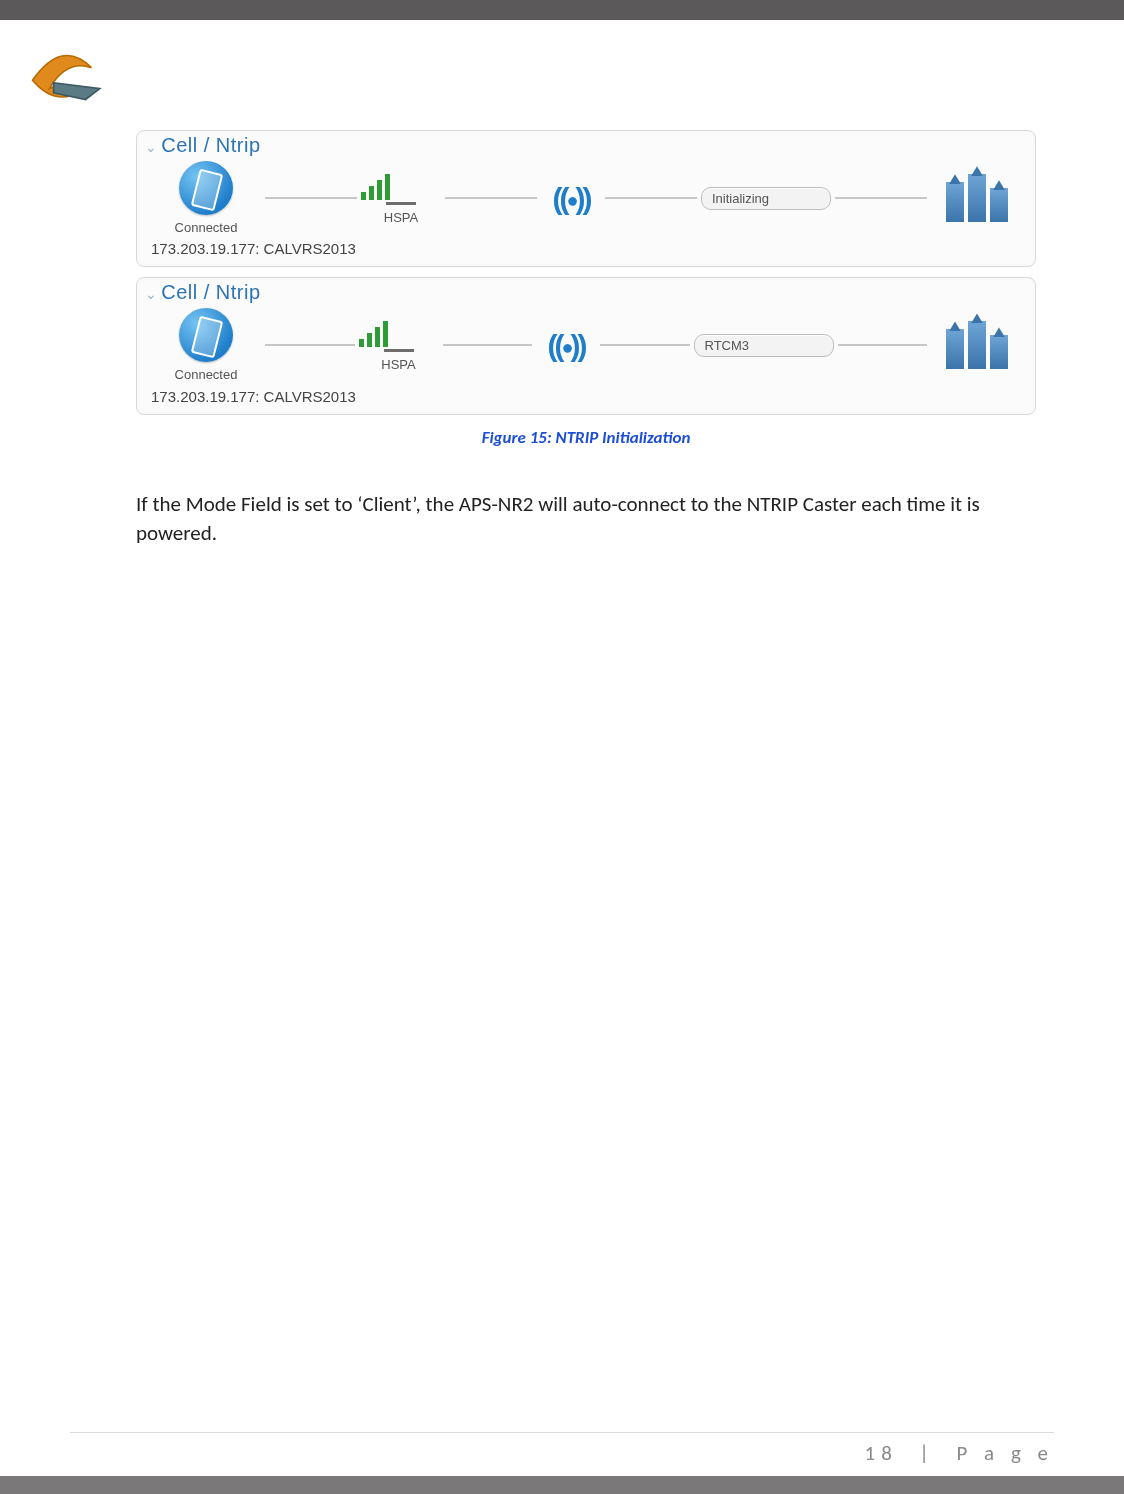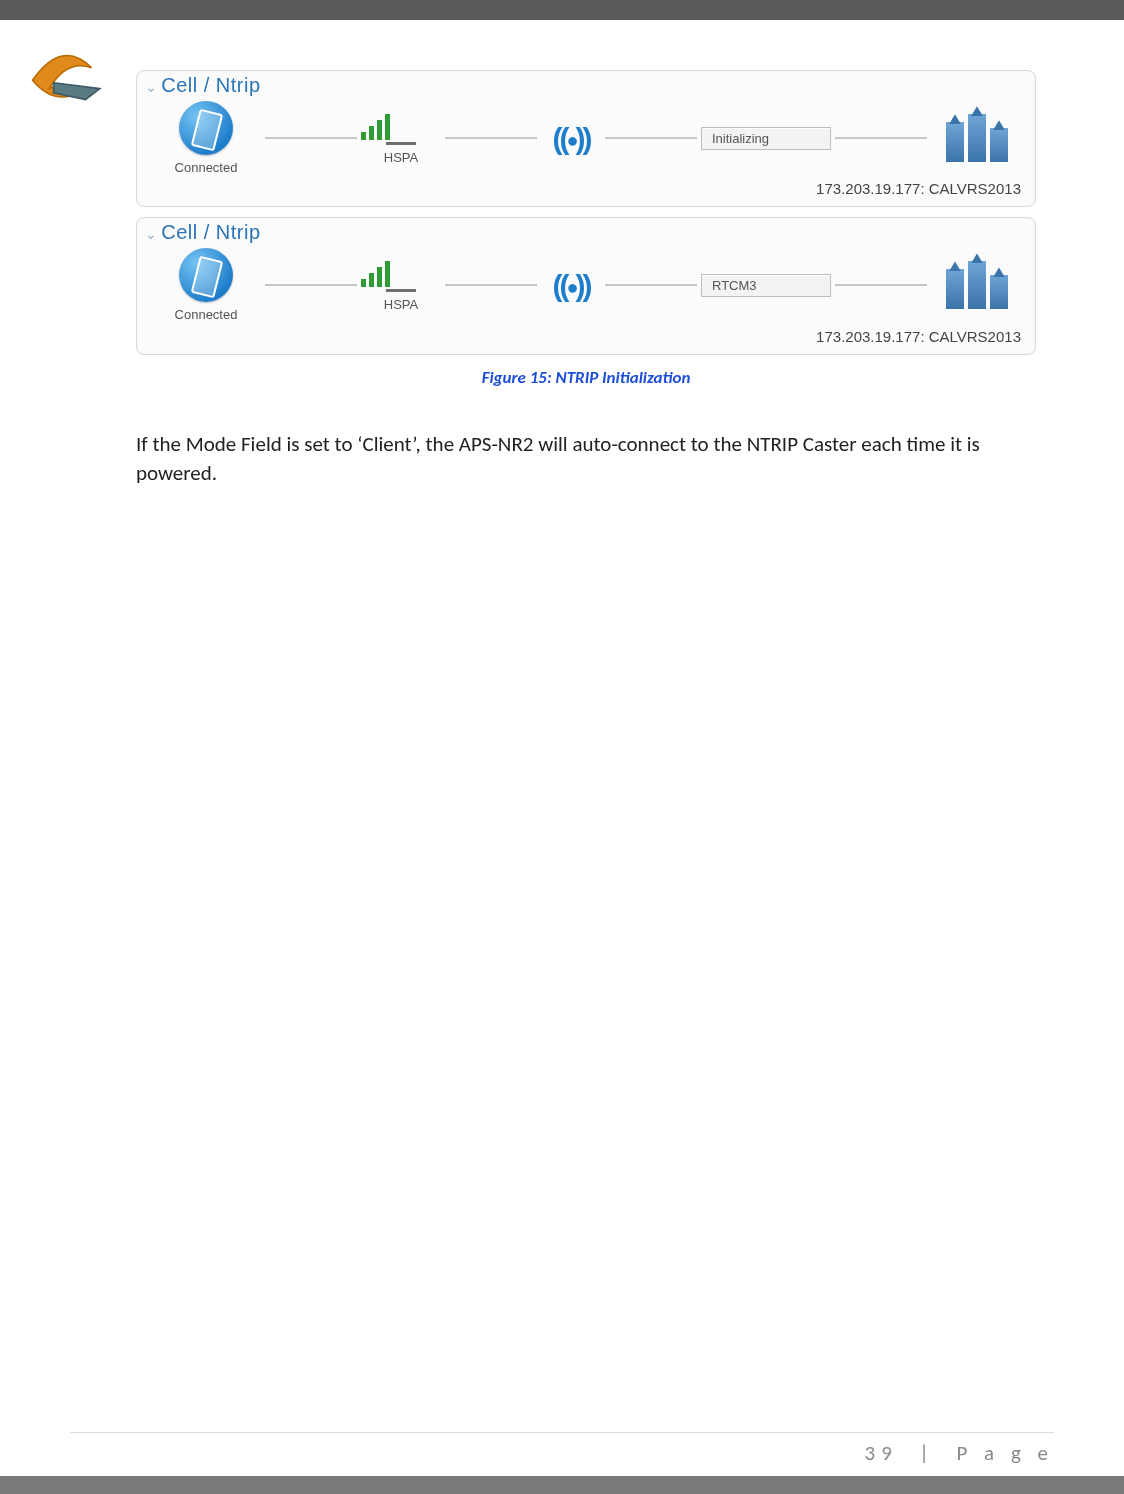--- a/index.html
+++ b/index.html
@@ -1,28 +1,28 @@
 <!DOCTYPE html>
 <html><head>
 <meta charset="utf-8">
 <style>
   html,body{margin:0;padding:0;background:#fff;font-family:Calibri,Arial,sans-serif;color:#222;}
   .page{width:1124px;height:1494px;position:relative;box-sizing:border-box;}
   .top-bar{height:20px;background:#5b5959;}
   .logo-zone{position:absolute;left:20px;top:34px;}
-  .content{padding:50px 88px 0 136px;}
+  .content{padding:110px 88px 0 136px;}
   .panel{border:1px solid #d9d9d9;border-radius:8px;background:#fbfbfb;box-shadow:inset 0 0 4px rgba(0,0,0,.03);padding:6px 14px 10px 14px;margin-bottom:10px;position:relative;}
   .panel-title{color:#2b74b7;font:400 20px/1 Arial,sans-serif;letter-spacing:.5px;margin:-2px 0 6px -6px;}
   .panel-title .tick{color:#9bb7cf;font-size:14px;margin-right:4px;}
   .row{display:flex;align-items:center;gap:0;}
   .cell{text-align:center;font:400 14px/1.1 Arial,sans-serif;color:#444;}
   .conn-line{flex:1;height:2px;background:#c7c7c7;margin:0 4px;}
   .sub{font-size:13px;color:#555;margin-top:6px;}
-  .addr{text-align:right;font:400 15px/1 Arial,sans-serif;color:#444;margin-top:6px;}
-  .status-box{border:1px solid #bdbdbd;background:#f3f3f3;box-shadow:inset 0 1px 0 #fff;border-radius:0;padding:4px 10px;font:400 13px/1 Arial,sans-serif;color:#555;min-width:96px;text-align:left;}
+  .addr{font:400 15px/1 Arial,sans-serif;color:#444;margin-top:6px;}
+  .status-box{border:1px solid #bdbdbd;background:#f3f3f3;box-shadow:inset 0 1px 0 #fff;border-radius:10px;padding:4px 10px;font:400 13px/1 Arial,sans-serif;color:#555;min-width:96px;text-align:left;}
   .caption{text-align:center;color:#1d4ed8;font:italic 700 17px/1 Calibri,Arial,sans-serif;margin:14px 0 44px;}
   .body-text{font:400 21px/1.4 Calibri,Arial,sans-serif;color:#222;margin-top:40px;}
   .footer{position:absolute;left:0;right:0;bottom:0;}
   .footer-line{height:1px;background:#dcdcdc;margin:0 70px 10px 70px;}
   .footer-text{text-align:right;color:#8a8a8a;font:400 21px/1 Calibri,Arial,sans-serif;letter-spacing:6px;padding:0 70px 12px 0;}
   .footer-bar{height:18px;background:#7a7878;}
   
   .phone-ico{width:54px;height:54px;border-radius:50%;background:radial-gradient(circle at 32% 28%, #74c4f2, #1f7ecb 72%);box-shadow:0 1px 2px rgba(0,0,0,.25);margin:0 auto;position:relative;}
   .phone-ico::after{content:"";position:absolute;left:16px;top:10px;width:20px;height:34px;border:2px solid #fff;border-radius:3px;transform:rotate(14deg);background:rgba(255,255,255,.25);}
   .bars{display:flex;align-items:flex-end;gap:3px;height:28px;margin:0 auto 2px;}
@@ -113,21 +113,21 @@
               <span></span>
             </div>
           <div class="bars-under"></div>
           <div class="sub">HSPA</div>
         </div>
         <div class="conn-line"></div>
         <div class="cell" style="width:60px">
           <span class="antenna">((<span style="font-size:20px;vertical-align:2px">●</span>))</span>
         </div>
         <div class="conn-line"></div>
-        <div class="cell" style="width:130px">
+        <div class="cell" style="width:140px">
           <div class="status-box"><span>RTCM3</span></div>
         </div>
         <div class="conn-line"></div>
         <div class="cell" style="width:90px">
           <div class="towers">
               <div class="tw a"></div>
               <div class="tw b"></div>
               <div class="tw c"></div>
             </div>
         </div>
@@ -136,19 +136,19 @@
     </div>
 
     <div class="caption">Figure 15:  NTRIP Initialization</div>
 
     <div class="body-text">If the Mode Field is set to ‘Client’, the APS-NR2 will auto-connect to the NTRIP Caster each time it is powered.</div>
   </div>
 
   <div class="footer">
     <div class="footer-line"></div>
     <div class="footer-text">
-      <span>39</span>
+      <span>18</span>
       &nbsp;<span>|</span>&nbsp;
       <span>P a g e</span>
     </div>
     <div class="footer-bar"></div>
   </div>
 </div>
 
 </body></html>

